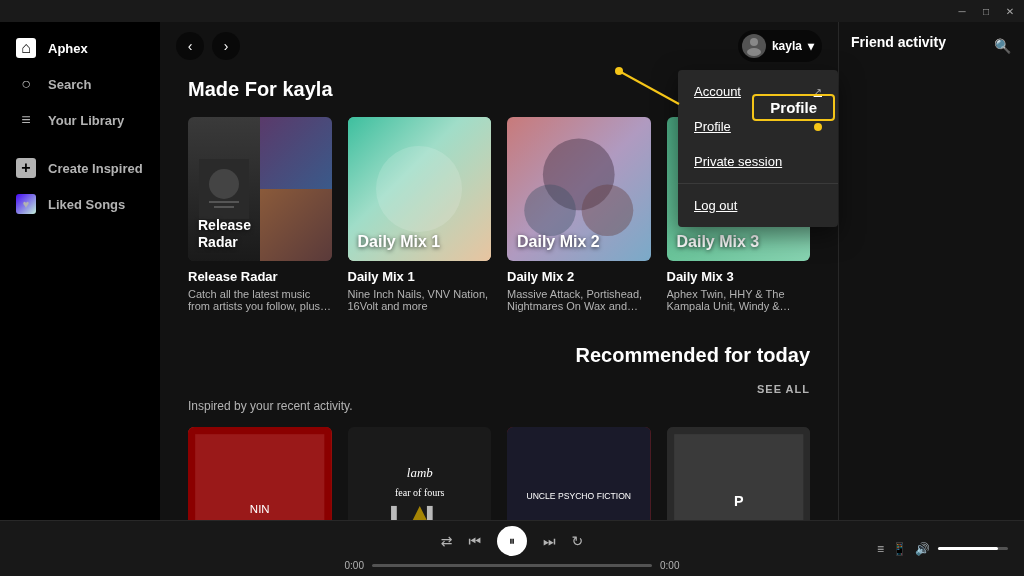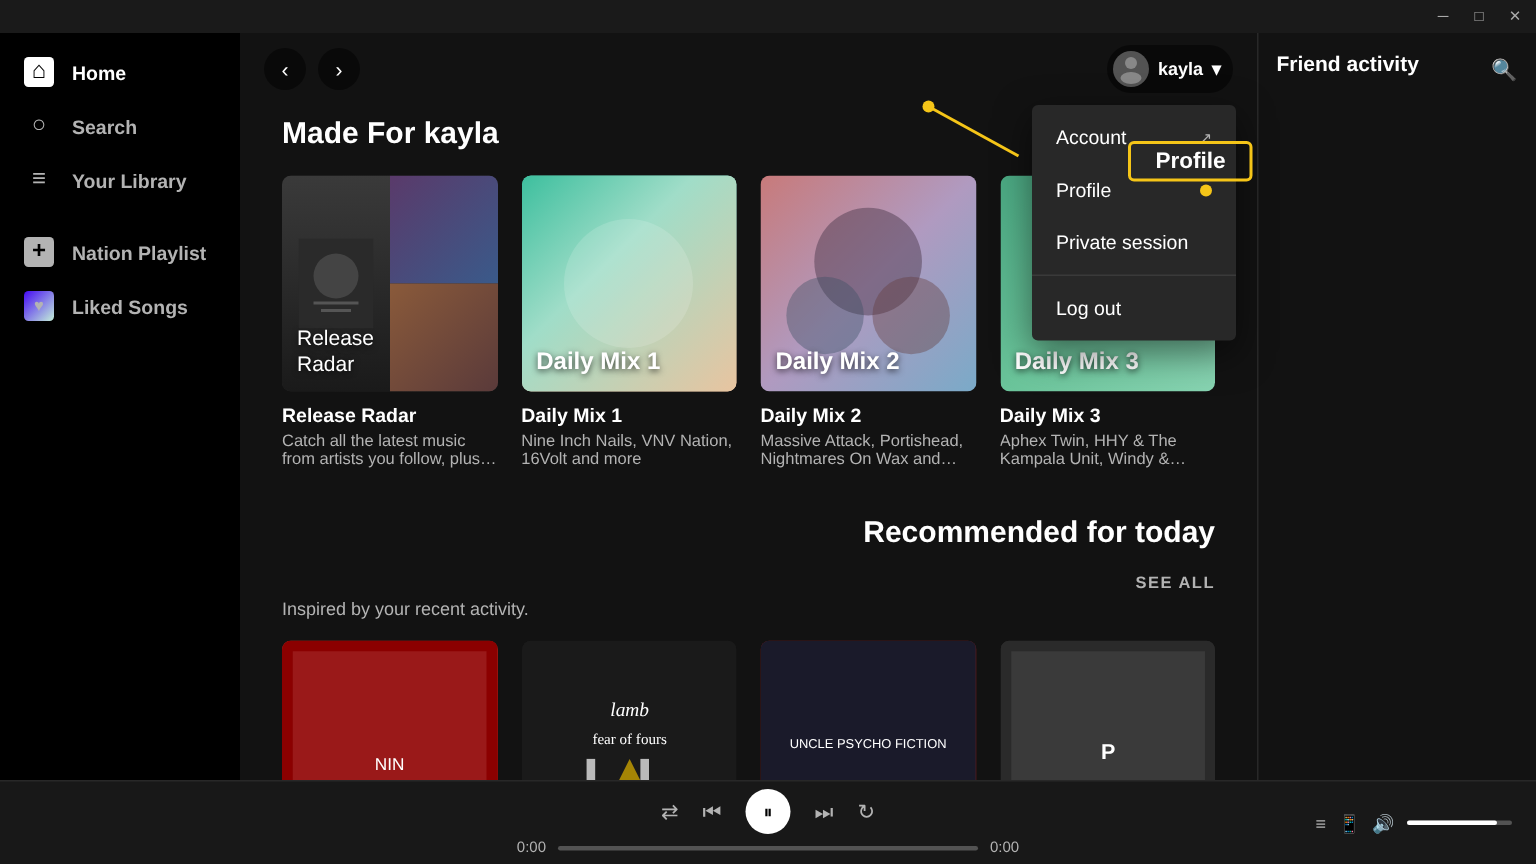--- a/index.html
+++ b/index.html
@@ -360,27 +360,28 @@
     }
     .volume-fill {
       width: 85%;
       height: 100%;
       background: #fff;
       border-radius: 2px;
     }
     .dropdown-menu {
       position: absolute;
       top: 48px;
-      right: 200px;
-      width: 136px;
+      right: 186px;
+      width: 160px;
       background: #282828;
       border-radius: 4px;
       box-shadow: 0 8px 24px rgba(0,0,0,0.5);
       z-index: 200;
       padding: 4px 0;
+      text-decoration: underline;
     }
     .dropdown-item {
       display: flex;
       align-items: center;
       justify-content: space-between;
       padding: 10px 16px;
       font-size: 13px;
       color: #fff;
       cursor: pointer;
     }
@@ -399,34 +400,34 @@
     <div class="title-bar-btn">□</div>
     <div class="title-bar-btn">✕</div>
   </div>
 </div>
 
 <div class="app-body">
 
   <div class="sidebar">
     <div class="sidebar-item active">
       <div class="sidebar-icon">⌂</div>
-      <span>Home</span>
+      <span>Aphex</span>
     </div>
     <div class="sidebar-item">
       <div class="sidebar-icon">○</div>
       <span>Search</span>
     </div>
     <div class="sidebar-item">
       <div class="sidebar-icon">≡</div>
       <span>Your Library</span>
     </div>
     <div style="height:12px"></div>
     <div class="sidebar-item">
       <div class="sidebar-icon" style="background:#b3b3b3;color:#000;border-radius:3px;width:20px;height:20px;display:flex;align-items:center;justify-content:center;font-size:16px;font-weight:700;">+</div>
-      <span>Nation Playlist</span>
+      <span>Create Inspired</span>
     </div>
     <div class="sidebar-liked">
       <div class="liked-icon">♥</div>
       <span>Liked Songs</span>
     </div>
   </div>
 
   <div class="main-content">
 
     <div class="top-bar">
@@ -462,21 +463,21 @@
                     <rect x="10" y="42" width="30" height="2" fill="#555"></rect>
                     <rect x="15" y="47" width="20" height="2" fill="#555"></rect>
                   </svg>
               </div>
               <div class="rr-right">
                 <div class="rr-top" style="background:linear-gradient(135deg,#5a3a6a,#3a5a8a);"></div>
                 <div class="rr-bottom" style="background:linear-gradient(135deg,#8a5a3a,#5a3a3a);"></div>
               </div>
             </div>
             <div class="card-image-inner">
-              <div style="font-size:14px;font-weight:400;line-height:1.2;color:#fff;">Release<br>Radar</div>
+              <div style="font-size:14px;font-weight:700;line-height:1.2;color:#fff;">Release<br>Radar</div>
             </div>
           </div>
           <div class="card-title">Release Radar</div>
           <div class="card-subtitle">Catch all the latest music from artists you follow, plus new...</div>
         </div>
 
         <div class="card">
           <div class="card-image card-daily1">
             <div style="position:absolute;top:0;left:0;right:0;bottom:0;background:linear-gradient(135deg,#3dbf9e 0%,#a0ddc8 40%,#e8c4a0 100%);"></div>
             <div style="position:absolute;top:20%;left:20%;width:60%;height:60%;background:rgba(255,255,255,0.15);border-radius:50%;"></div>

